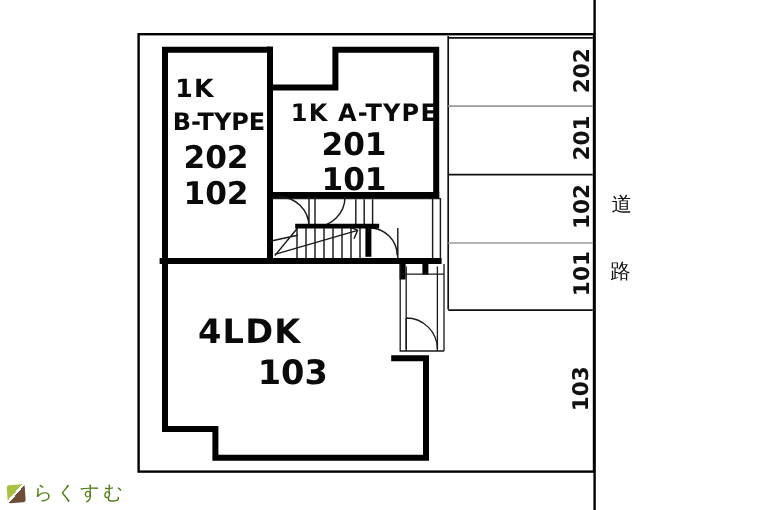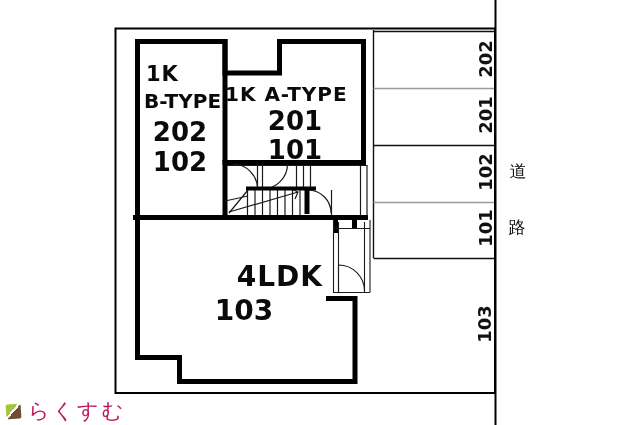--- a/index.html
+++ b/index.html
@@ -7,37 +7,37 @@
     position:relative;width:640px;height:425px;background:#ffffff;
     font-family:"DejaVu Sans",sans-serif;overflow:hidden;padding-left:47px;
   }
   #plan-svg{position:absolute;left:0;top:0;}
   .lbl{position:absolute;color:#000;white-space:nowrap;line-height:1;}
   .unit-lbl{font-weight:bold;color:#0a0a0a;}
   .b-line1{left:146px;top:64px;font-size:21px;letter-spacing:1px;}
   .b-line2{left:144px;top:91px;font-size:20px;letter-spacing:0px;}
   .b-num1{left:135px;top:119px;width:90px;text-align:center;font-size:26px;}
   .b-num2{left:135px;top:149px;width:90px;text-align:center;font-size:26px;}
-  .a-label{left:225px;top:84px;width:140px;text-align:left;font-size:20px;letter-spacing:1px;}
+  .a-label{left:225px;top:84px;width:140px;text-align:right;font-size:20px;letter-spacing:1px;}
   .a-num1{left:225px;top:108px;width:140px;text-align:center;font-size:26px;}
   .a-num2{left:225px;top:137px;width:140px;text-align:center;font-size:26px;}
-  .ldk-label{left:165px;top:263px;width:158px;text-align:right;font-size:28px;letter-spacing:1px;}
+  .ldk-label{left:165px;top:263px;width:158px;text-align:left;font-size:28px;letter-spacing:1px;}
   .ldk-num{left:165px;top:297px;width:158px;text-align:center;font-size:28px;}
   .stall-lbl{
     font-size:18px;font-weight:bold;color:#111;
     transform:translate(-50%,-50%) rotate(-90deg);
   }
   .road-char{font-size:17px;color:#111;transform:translate(-50%,-50%);}
   #logo{position:absolute;left:6px;top:401px;height:20px;display:flex;align-items:center;}
   #logo-icon{
     width:15px;height:15px;margin-right:7px;border-radius:2px;
     transform:rotate(-4deg);
     background:linear-gradient(135deg,#a9c23f 0 42%,#ffffff 42% 52%,#6f4e39 52% 100%);
   }
-  #logo-text{font-size:21px;letter-spacing:3px;color:#be185d;}
+  #logo-text{font-size:16px;letter-spacing:3px;color:#4d7c0f;}
 </style>
 </head>
 <body>
 
 <div id="canvas">
 
   <svg id="plan-svg" width="640" height="425" viewBox="0 0 640 425">
 
     <rect x="115.5" y="28.5" width="379.5" height="364.5" fill="none" stroke="#000" stroke-width="2"></rect>
 

